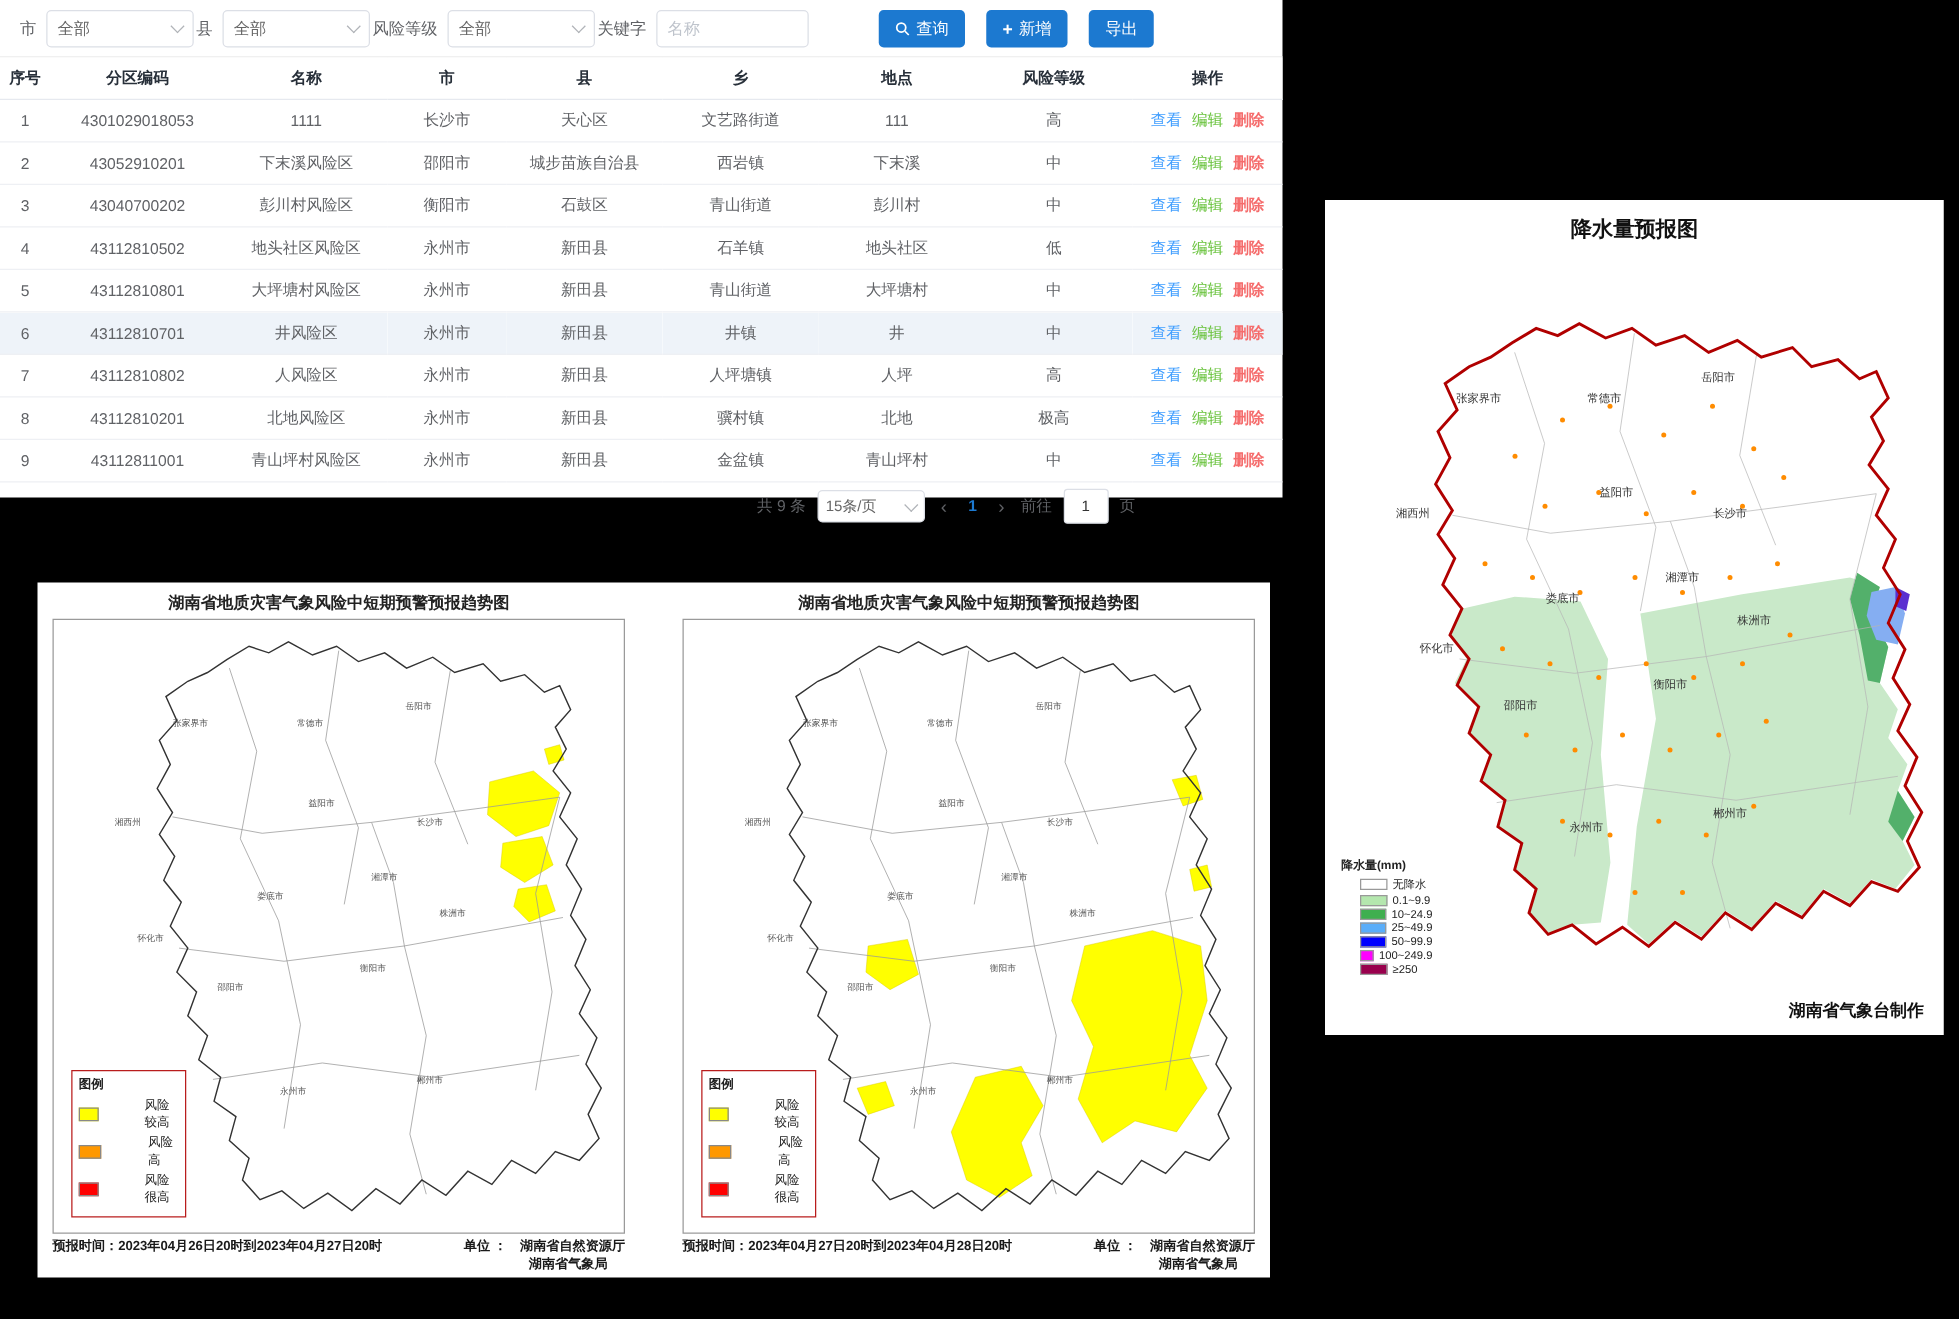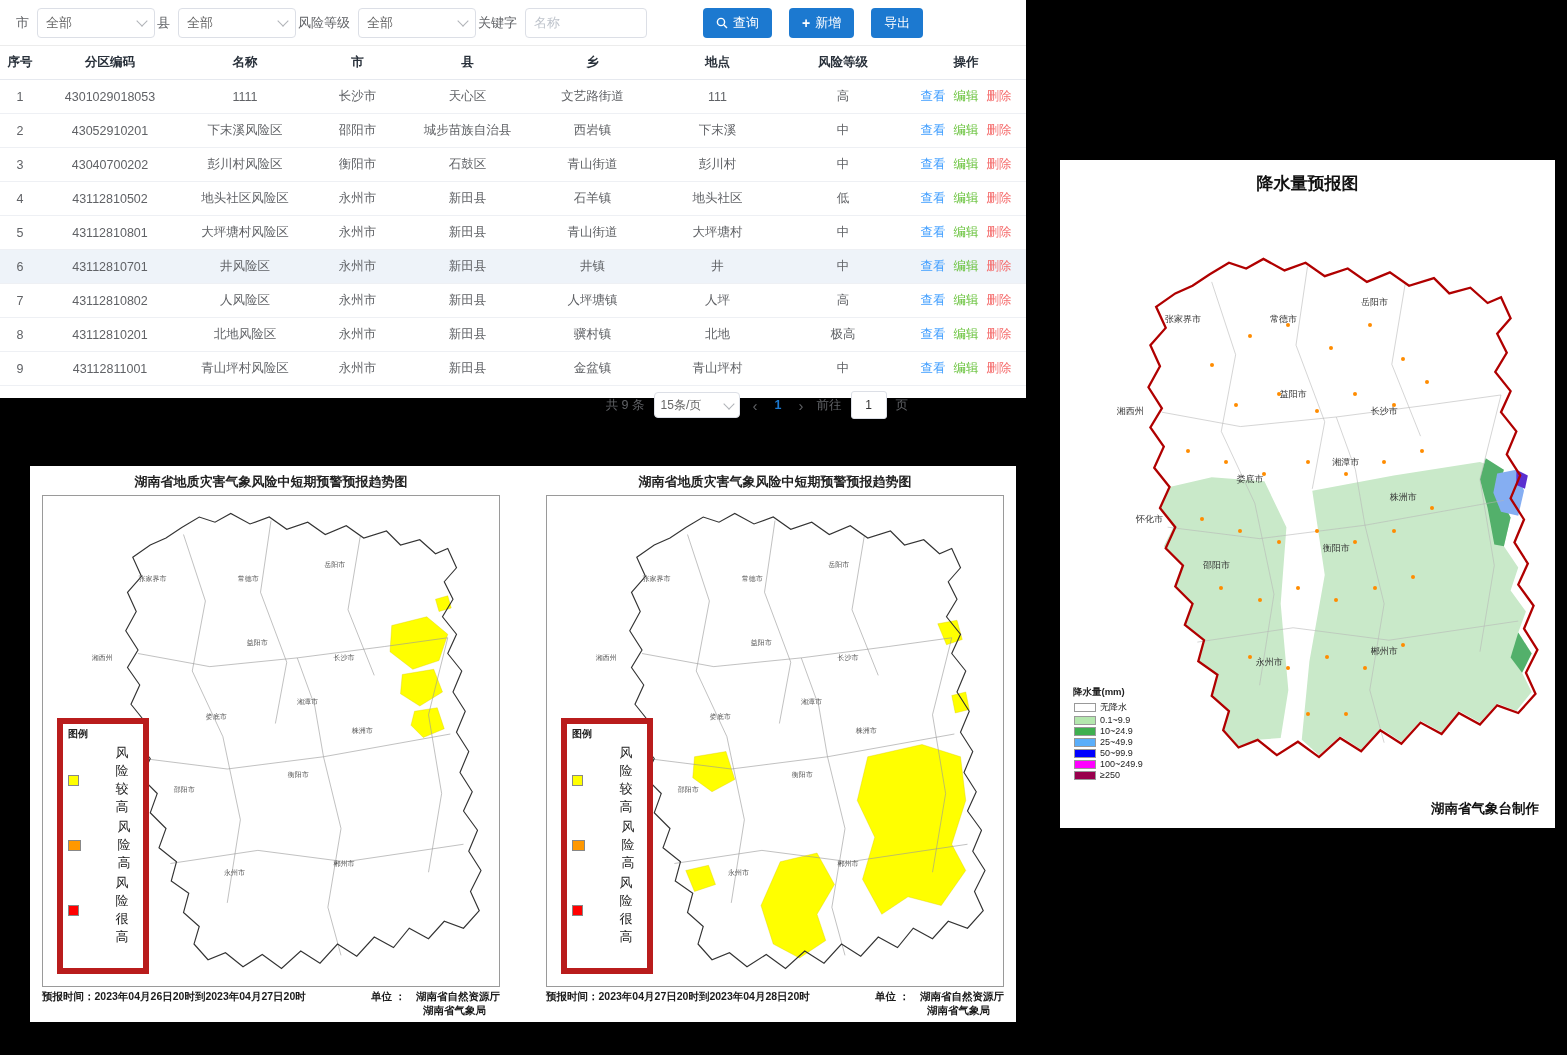--- a/index.html
+++ b/index.html
@@ -20,58 +20,58 @@
   .btn{height:30px;padding:0 13px;background:#1c79d0;color:#fff;border:none;border-radius:4px;font-size:13px;display:flex;align-items:center;gap:5px;cursor:pointer;}
   .btn .plus{font-size:14px;font-weight:bold;line-height:1;}
   .lens{display:inline-block;}
 
   table.grid{width:100%;border-collapse:collapse;table-layout:fixed;}
   table.grid th{height:31px;font-size:12.5px;font-weight:bold;color:#28303a;text-align:center;border-bottom:1px solid #e6e9ef;background:#fff;}
   table.grid td{height:31px;font-size:12.5px;color:#606266;text-align:center;border-bottom:1px solid #eef0f4;overflow:hidden;white-space:nowrap;text-overflow:ellipsis;}
   table.grid tr.hl td{background:#eef3f9;}
   .a-view{color:#409eff;margin:0 4px;cursor:pointer;}
   .a-edit{color:#67c23a;margin:0 4px;cursor:pointer;}
-  .a-del{color:#f56c6c;margin:0 4px;cursor:pointer;}
+  .a-del{color:#f56c6c;margin:0 4px;cursor:pointer;font-weight:bold;}
 
   .pager{height:38px;display:flex;align-items:center;justify-content:flex-end;padding-right:118px;gap:9px;font-size:12.5px;color:#606266;}
   .pg-size{height:26px;width:86px;padding:0 6px;}
   .pg-size .sel-val{font-size:12px;}
   .pg-btn{border:none;background:none;color:#606266;font-size:15px;cursor:pointer;padding:0 4px;}
   .pg-cur{color:#1c79d0;font-weight:bold;padding:0 4px;}
   .pg-input{width:30px;height:24px;border:1px solid #dcdfe6;border-radius:3px;text-align:center;font-size:12px;color:#333;}
 
   
   .charts-panel{position:absolute;left:30px;top:466px;width:986px;height:556px;background:#fff;}
   .trend-chart{position:absolute;top:0;width:482px;height:556px;}
   .tc-a{left:0;} .tc-b{left:504px;}
   .tc-title{text-align:center;font-size:13px;font-weight:bold;color:#222;padding-top:7px;height:18px;}
   .map-box{margin:4px 12px 0 12px;height:490px;border:1px solid #9a9a9a;position:relative;background:#fff;}
   .map-box svg{width:100%;height:100%;display:block;}
   .tc-bottom{margin:3px 12px 0 12px;display:flex;justify-content:space-between;font-size:10.5px;font-weight:bold;color:#1a1a1a;}
   .unit-block{display:flex;flex-direction:column;align-items:flex-end;}
   .unit-block .u2{margin-right:14px;}
 
-  .legend{position:absolute;left:14px;bottom:12px;width:92px;border:6px solid #b91c1c;background:#fff;padding:3px 5px 20px 5px;box-sizing:border-box;}
+  .legend{position:absolute;left:14px;bottom:12px;width:92px;border:1px solid #b91c1c;background:#fff;padding:3px 5px 6px 5px;box-sizing:border-box;}
   .lg-title{font-size:10px;font-weight:bold;color:#222;text-align:left;margin-bottom:3px;}
   .lg-row{display:flex;align-items:center;gap:5px;margin:2px 0;}
   .lg-sw{width:22px;height:11px;border:1px solid #888;box-sizing:border-box;}
-  .lg-lbl{font-size:13px;color:#222;margin-left:32px;}
+  .lg-lbl{font-size:10px;color:#222;margin-left:32px;}
   .sw-yellow{background:#ffff00;} .sw-orange{background:#ff9800;} .sw-red{background:#ff0000;}
 
   
   .precip-panel{position:absolute;left:1060px;top:160px;width:495px;height:668px;background:#fff;}
   .pp-title{text-align:center;font-size:17px;font-weight:bold;color:#111;padding-top:12px;}
   .pp-subtitle{text-align:center;font-size:14px;font-weight:bold;color:#111;margin-top:7px;}
   .precip-map{position:absolute;left:8px;top:62px;width:479px;height:572px;}
   .precip-map svg{width:100%;height:100%;display:block;}
   .pp-credit{position:absolute;right:16px;bottom:10px;font-size:13.5px;font-weight:bold;color:#111;}
 
   .plegend{position:absolute;left:10px;top:524px;width:88px;background:rgba(255,255,255,.92);padding:2px 3px;}
   .pl-title{font-size:9.5px;font-weight:bold;color:#222;margin-bottom:2px;}
-  .pl-row{display:flex;align-items:center;gap:4px;margin:1px 1px;}
+  .pl-row{display:flex;align-items:center;gap:4px;margin:1px 15px;}
   .pl-sw{width:22px;height:9px;border:1px solid #999;box-sizing:border-box;}
   .pl-lbl{font-size:9px;color:#222;}
   .psw-0{background:#ffffff;} .psw-1{background:#b4e7ae;} .psw-2{background:#3faf4f;}
   .psw-3{background:#5aaefa;} .psw-4{background:#0000ff;} .psw-5{background:#ff00ff;} .psw-6{background:#99004d;}
 
   
   .city-overlay{position:absolute;left:0;top:0;right:0;bottom:0;pointer-events:none;}
   .city-lbl{position:absolute;transform:translate(-50%,-50%);font-size:9px;color:#333;white-space:nowrap;}
   .small .city-lbl{font-size:7px;color:#555;}
   .markers{position:absolute;left:0;top:0;right:0;bottom:0;pointer-events:none;}

